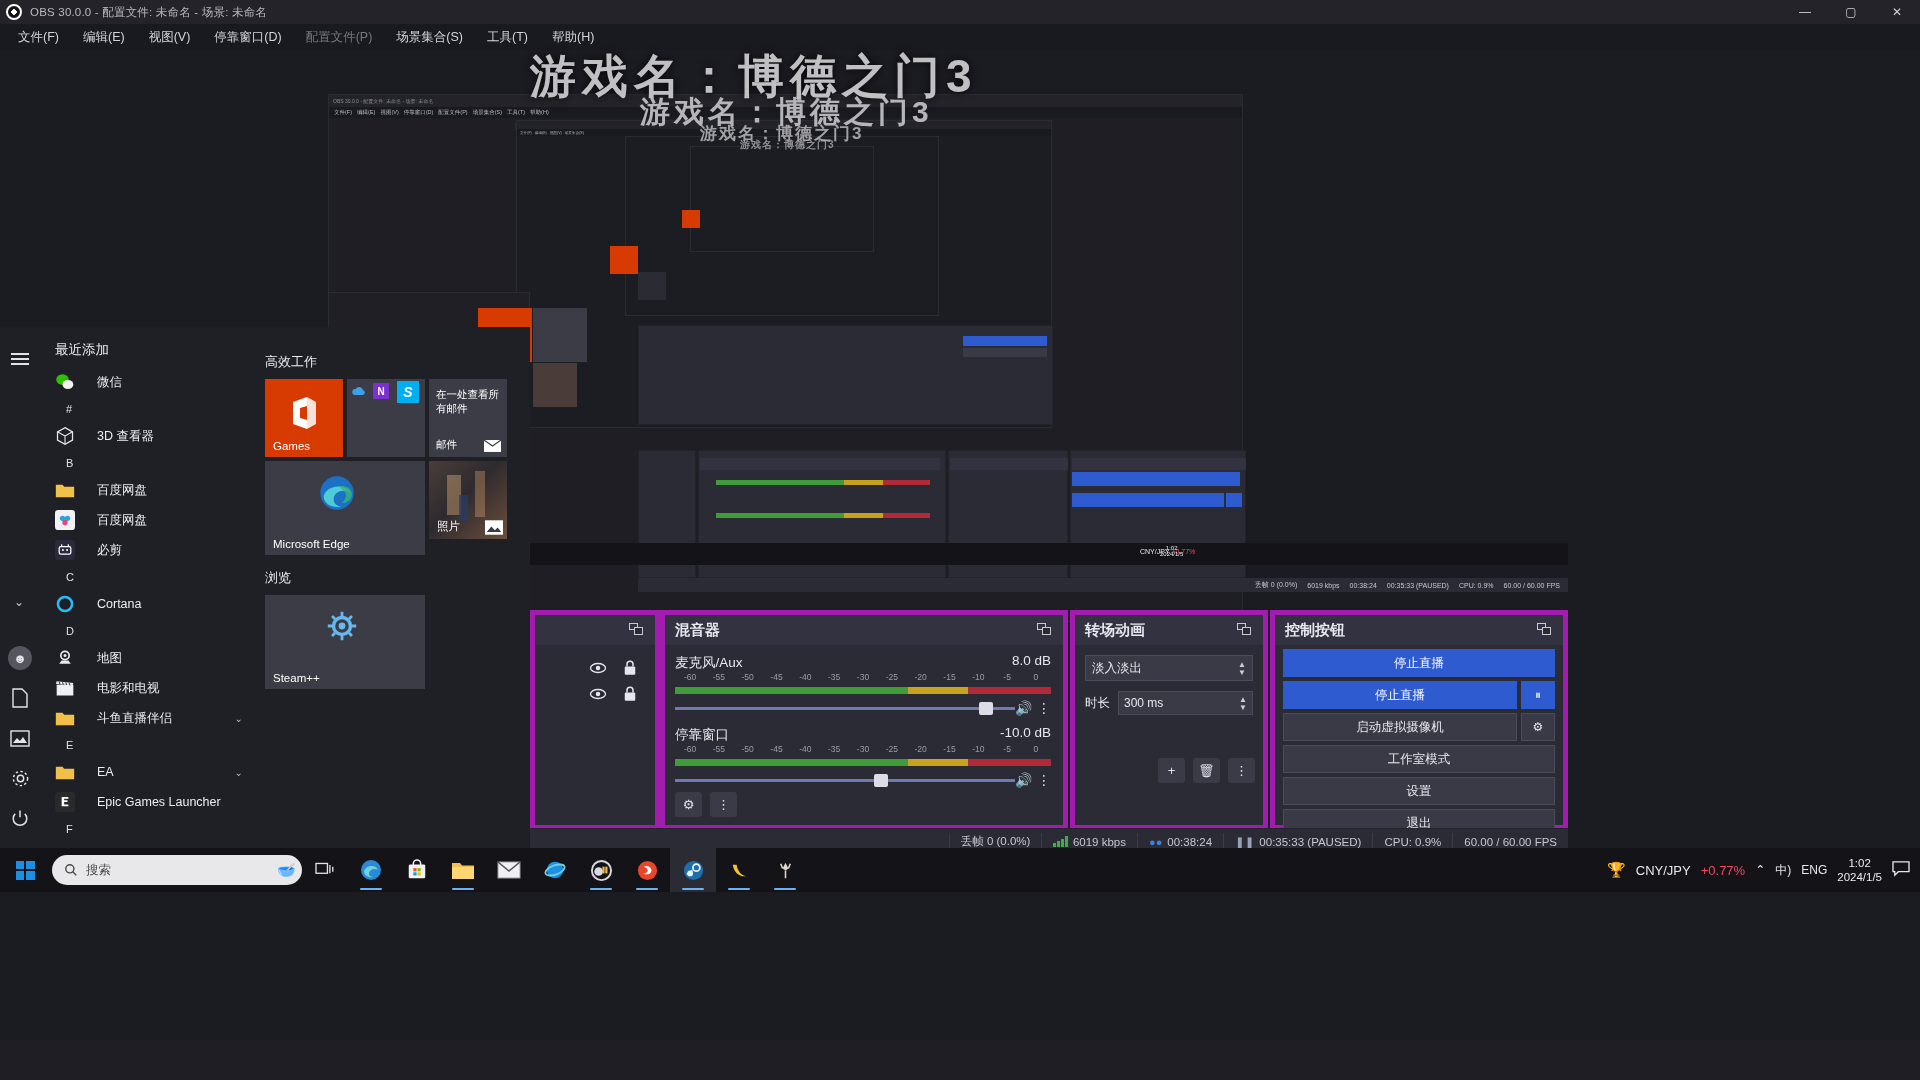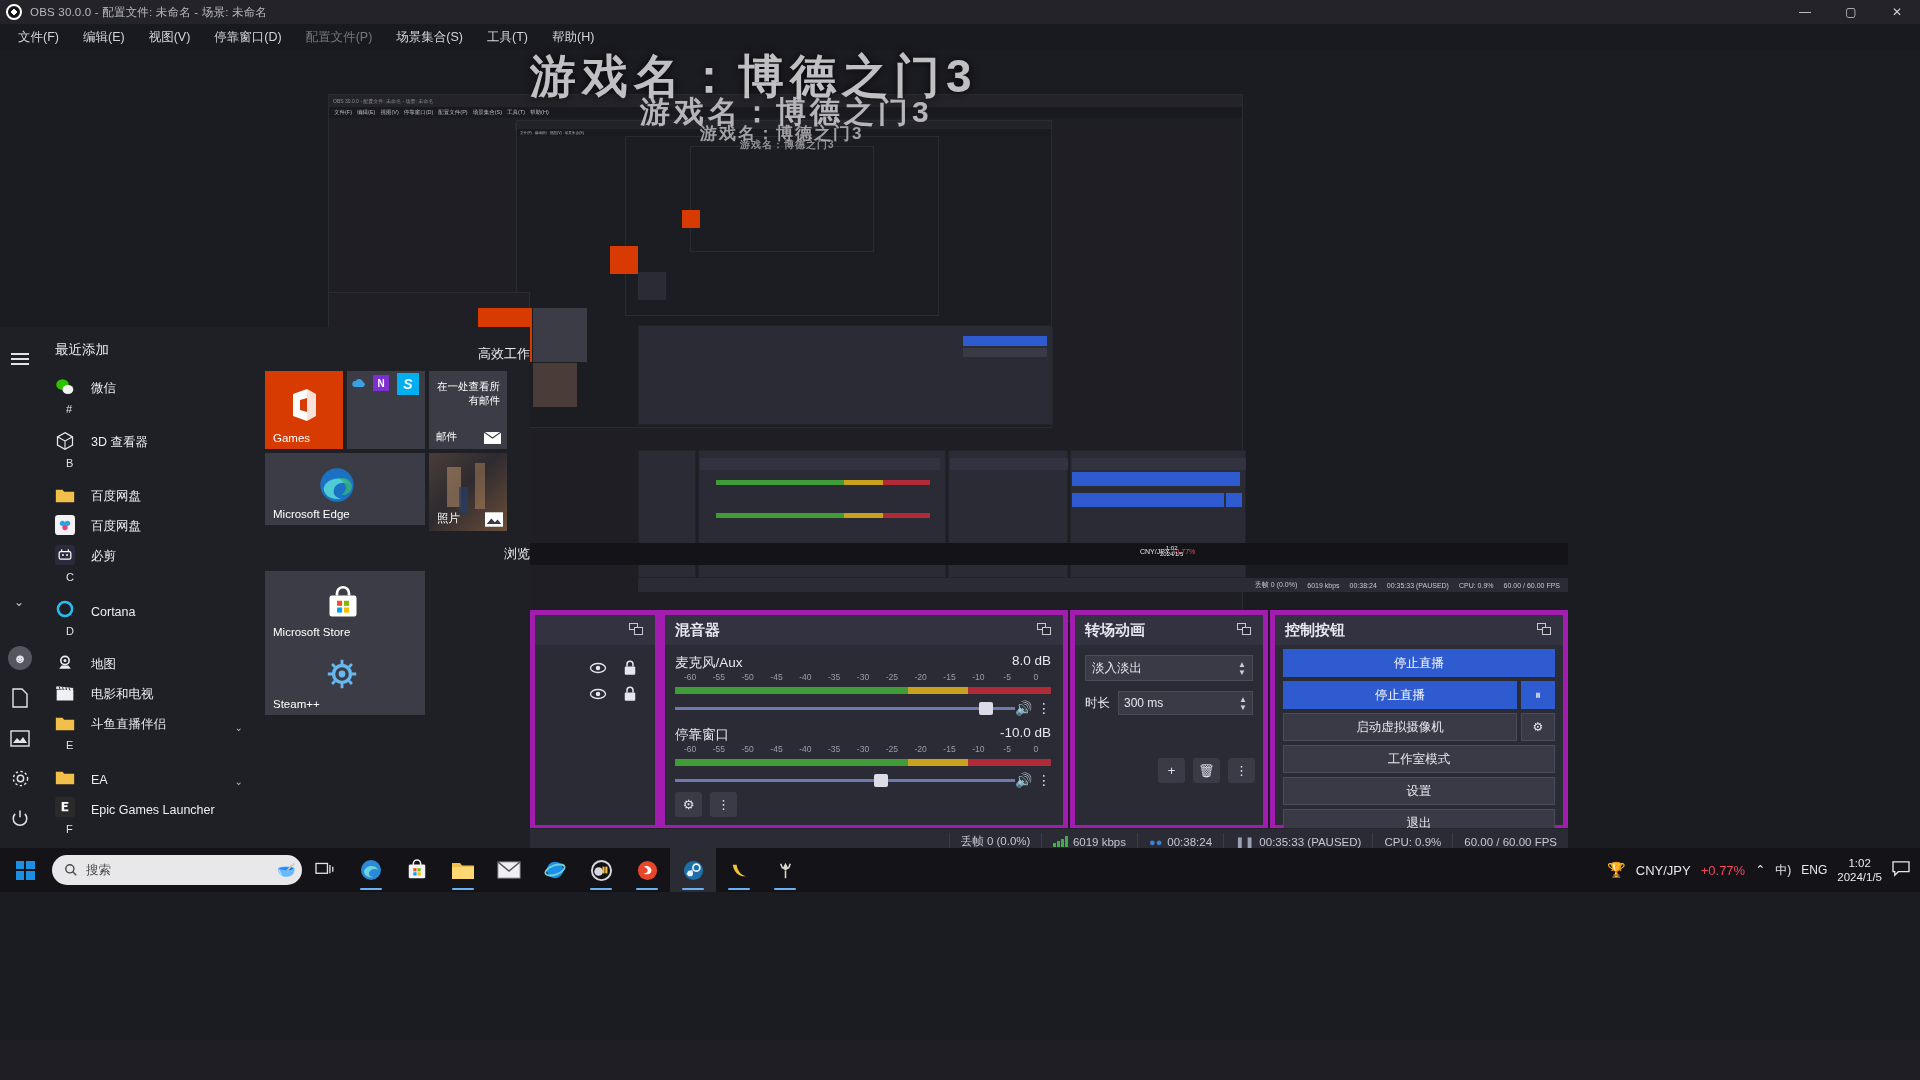--- a/index.html
+++ b/index.html
@@ -127,32 +127,32 @@
   #start { position:absolute; left:0; top:327px; width:530px; height:521px;
     background:#1f1f26; }
   #start .lefticons{position:absolute;left:0;top:0;width:40px;height:100%;
     display:flex;flex-direction:column;align-items:center;}
   .li-ico{width:40px;height:40px;display:flex;align-items:center;justify-content:center;color:#d9d9e2;}
   .hamb{margin-top:12px;}
   .hamb i{display:block;width:18px;height:2px;background:#e2e2ea;margin:3px 0;}
   .applist{position:absolute;left:40px;top:0;width:215px;height:100%;overflow:hidden;}
   .sec-hd{color:#e9e9f1;font-size:13.5px;padding:14px 0 8px 15px;}
   .letter{color:#e2e2ea;font-size:11px;padding:6px 0 6px 26px;}
-  .app{display:flex;align-items:flex-end;height:30px;padding-left:15px;gap:16px;}
+  .app{display:flex;align-items:center;height:30px;padding-left:15px;gap:22px;}
   .app .ic{width:20px;height:20px;flex:none;display:flex;align-items:center;justify-content:center;}
   .app .nm{color:#eceef4;font-size:12.5px;white-space:nowrap;}
   .app .chev{margin-left:auto;margin-right:12px;color:#b9b9c4;font-size:10px;}
 
-  .tiles{position:absolute;left:255px;top:4px;width:275px;height:100%;text-align:right;}
+  .tiles{position:absolute;left:255px;top:12px;width:275px;height:100%;}
   .tile-group-hd{color:#e9e9f1;font-size:13px;padding:14px 0 8px 10px;}
   .tile-row{display:flex;gap:4px;padding-left:10px;}
   .tile{background:#3c3c46;position:relative;}
   .tile .lbl{position:absolute;left:8px;bottom:5px;color:#fff;font-size:11.5px;}
   .t-lg{width:78px;height:78px;}
-  .t-wide{width:160px;height:72px;border-radius:30px;}
+  .t-wide{width:160px;height:94px;border-radius:30px;}
   .chev-left{position:absolute;left:14px;top:268px;color:#c6c6d0;font-size:12px;}
 
   
   #taskbar{position:absolute;left:0;top:848px;width:1920px;height:44px;background:#141418;display:flex;align-items:center;}
   .winbtn{width:50px;height:44px;display:flex;align-items:center;justify-content:center;}
   .winlogo{width:19px;height:19px;display:grid;grid-template-columns:1fr 1fr;grid-template-rows:1fr 1fr;gap:2px;}
   .winlogo i{background:#1b8fe3;display:block;}
   .searchbox{width:250px;height:30px;background:#e8e8ea;border-radius:15px;display:flex;align-items:center;
     padding:0 6px 0 12px;gap:8px;margin-left:2px;}
   .searchbox .ph{color:#4a4a4a;font-size:12.5px;flex:1;}
@@ -654,34 +654,20 @@
               <rect width="20" height="16" fill="#fff"></rect>
               <path d="M2 13l5-6 4 4 3-3 4 5z" fill="#3a3a44"></path>
             </svg>
             <span class="lbl">照片</span>
           </div>
         </div>
         <div class="tile-group-hd">浏览</div>
         <div class="tile-row">
           <div class="tile t-wide">
             <div style="position:absolute;inset:0;background:#3c3c46;"></div>
-            <svg style="position:absolute;left:60px;top:14px;" width="36" height="36" viewBox="0 0 24 24">
-              <rect x="3" y="7" width="18" height="14" rx="1.5" fill="#fff"></rect>
-              <path d="M8 7V5.5a4 4 0 0 1 8 0V7" stroke="#fff" stroke-width="1.8" fill="none"></path>
-              <rect x="8" y="10.5" width="3.4" height="3.4" fill="#f25022"></rect>
-              <rect x="12.6" y="10.5" width="3.4" height="3.4" fill="#7fba00"></rect>
-              <rect x="8" y="15" width="3.4" height="3.4" fill="#00a4ef"></rect>
-              <rect x="12.6" y="15" width="3.4" height="3.4" fill="#ffb900"></rect>
-            </svg>
-            <span class="lbl">Microsoft Store</span>
-          </div>
-        </div>
-        <div class="tile-row">
-          <div class="tile t-wide">
-            <div style="position:absolute;inset:0;background:#3c3c46;"></div>
             <svg style="position:absolute;left:60px;top:14px;" width="34" height="34" viewBox="0 0 24 24">
               <circle cx="12" cy="12" r="6" fill="none" stroke="#66b8f0" stroke-width="2.4"></circle>
               <circle cx="12" cy="12" r="2.4" fill="#66b8f0"></circle>
               <path d="M12 2v3M12 19v3M2 12h3M19 12h3M5 5l2 2M17 17l2 2M19 5l-2 2M7 17l-2 2" stroke="#66b8f0" stroke-width="2"></path>
             </svg>
             <span class="lbl">Steam++</span>
           </div>
         </div>
       </div>
     <div class="chev-left">⌄</div>

